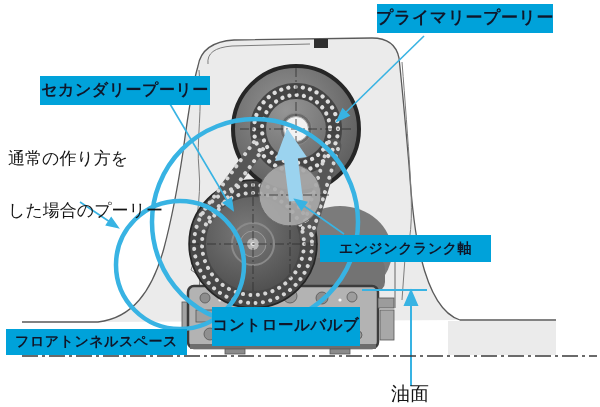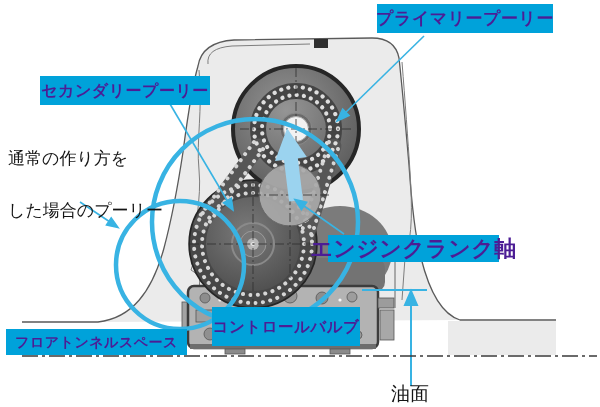--- a/index.html
+++ b/index.html
@@ -3,22 +3,22 @@
 <meta charset="utf-8">
 <style>
   html,body{margin:0;padding:0;background:#fff;}
   #stage{
     position:relative;width:600px;height:407px;overflow:hidden;background:#ffffff;
     font-family:"Liberation Sans","DejaVu Sans",sans-serif;
   }
   #art{position:absolute;left:0;top:0;}
   .callout{
     position:absolute;display:flex;align-items:center;justify-content:center;
-    background:#00a2da;color:#4c1d95;letter-spacing:.5px;
-    font-weight:bold;line-height:1;box-sizing:border-box;white-space:nowrap;
+    background:#00a2da;color:#0f172a;letter-spacing:.5px;
+    font-weight:bold;line-height:1;box-sizing:border-box;white-space:nowrap;font-family:Liberation Mono, monospace;
   }
   .note{
     position:absolute;color:#141414;font-weight:normal;white-space:pre-line;
   }
 </style>
 </head>
 <body>
 
 <div id="stage">
 
@@ -141,21 +141,21 @@
       <polygon points="411,291 405,305 417,305"></polygon>
     </g>
 
     <line x1="22" y1="356" x2="597" y2="356" stroke="#3a3a3a" stroke-width="1.6" stroke-dasharray="16 4 3 4"></line>
   </svg>
 
   <div class="callout" style="left:377px;top:4px;width:176px;height:29px;font-size:17px;">プライマリープーリー</div>
 
   <div class="callout" style="left:40px;top:76px;width:170px;height:29px;font-size:16px;">セカンダリープーリー</div>
 
-  <div class="callout" style="left:328px;top:235px;width:171px;height:27px;font-size:22px;">エンジンクランク軸</div>
+  <div class="callout" style="left:320px;top:235px;width:171px;height:27px;font-size:14px;">エンジンクランク軸</div>
 
   <div class="callout" style="left:212px;top:307px;width:148px;height:39px;font-size:15.5px;">コントロールバルブ</div>
 
   <div class="callout" style="left:6px;top:329px;width:181px;height:26px;font-size:14px;">フロアトンネルスペース</div>
 
   <div class="note" style="left:8px;top:120px;font-size:17px;line-height:26px;">
     <div>通常の作り方を</div>
     <div>した場合のプーリー</div>
   </div>
 

